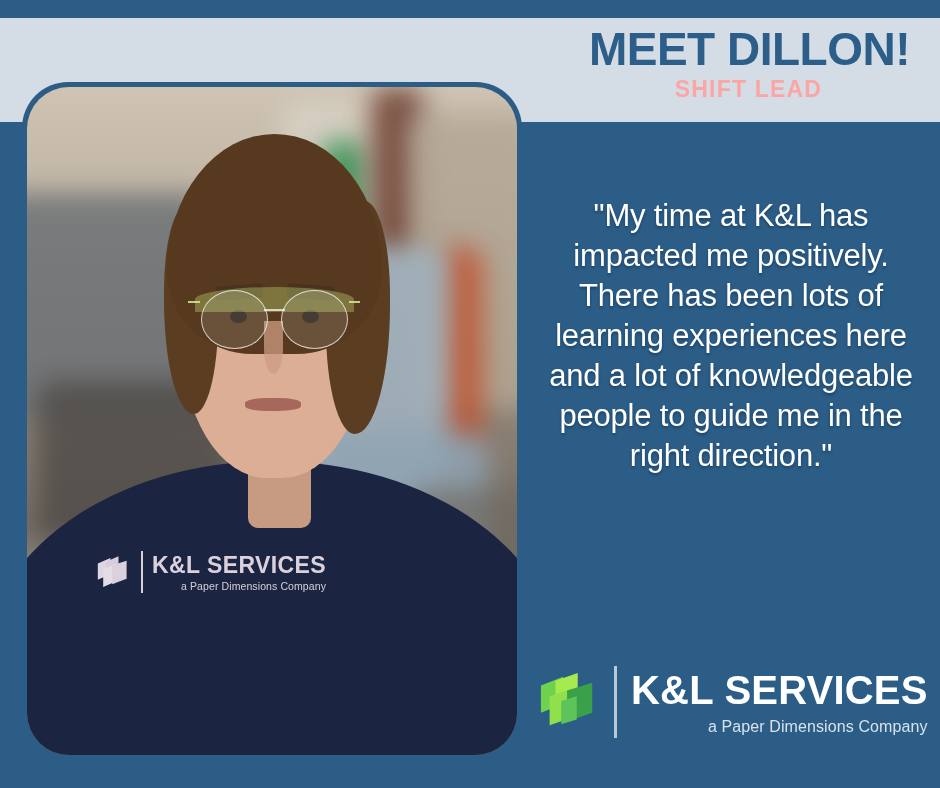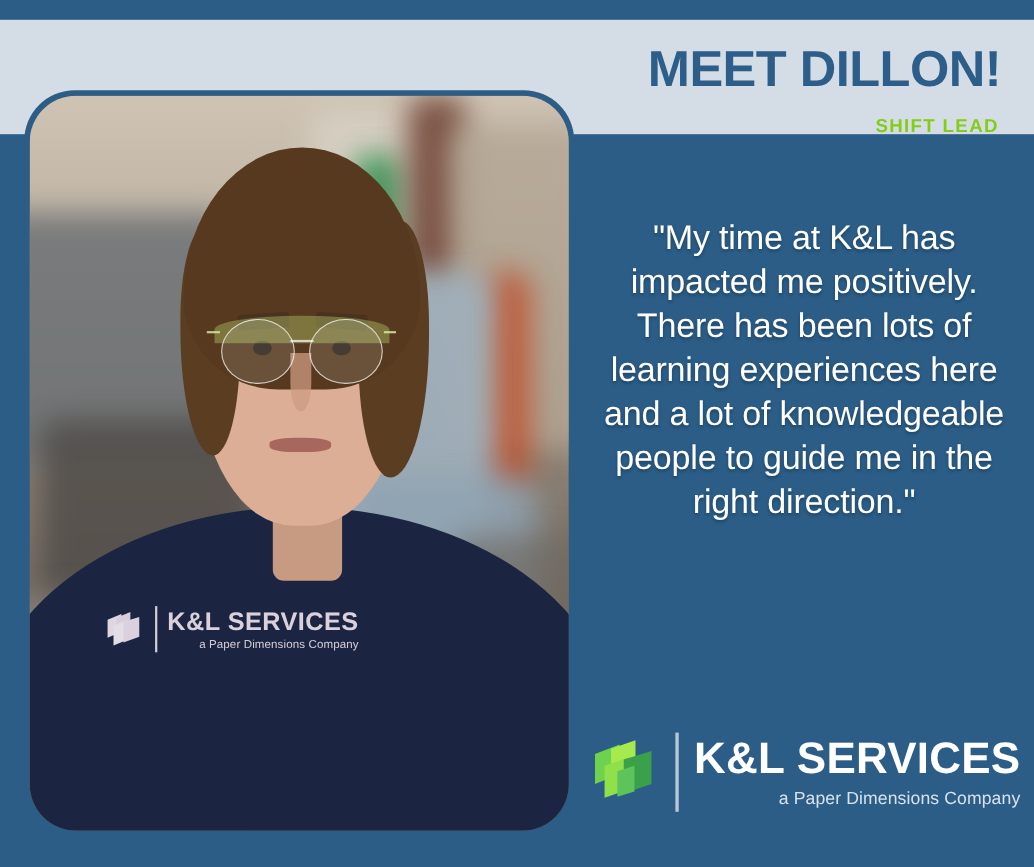--- a/index.html
+++ b/index.html
@@ -21,40 +21,40 @@
     position:absolute;left:0;top:0;width:940px;height:18px;
     background:#2b5d87;
   }
   .header-band{
     position:absolute;left:0;top:18px;width:940px;height:104px;
     background:#d4dde6;
   }
 
   
   .header-text{
-    position:absolute;right:30px;top:38px;
-    text-align:right;
+    position:absolute;right:30px;top:25px;
+    text-align:center;
     z-index:6;
   }
   .title{
     font-size:46px;
     font-weight:bold;
     letter-spacing:-0.5px;
     color:#2d5e8a;
     line-height:1.05;
     white-space:nowrap;
     margin:0;
   }
   .subtitle{
-    font-size:17px;
+    font-size:23px;
     font-weight:bold;
     letter-spacing:1.2px;
-    color:#84cc16;
+    color:#fca5a5;
     line-height:1.1;
-    margin:20px 2px 0 0;
+    margin:4px 2px 0 0;
     white-space:nowrap;
   }
 
   
   .photo-frame{
     position:absolute;
     left:22px;top:82px;
     width:500px;height:678px;
     border-radius:46px;
     background:#2b5d87;

